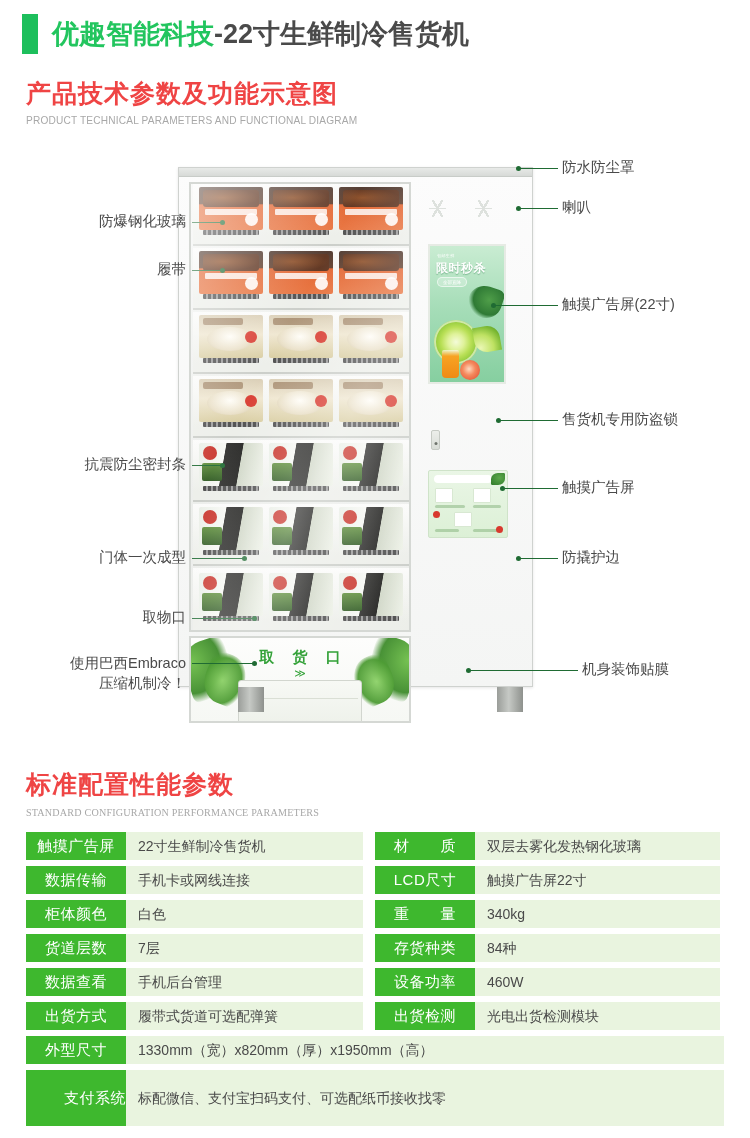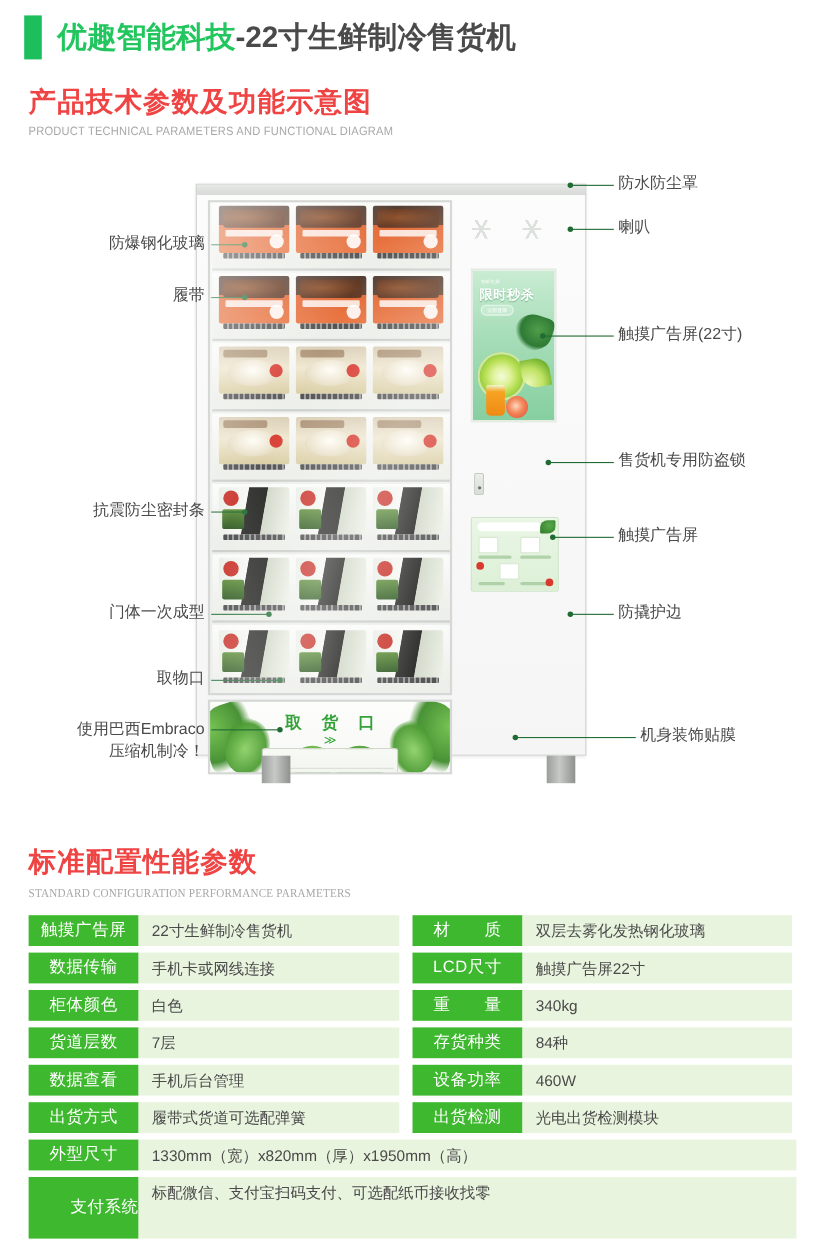--- a/index.html
+++ b/index.html
@@ -129,21 +129,21 @@
   .belt{
     position:absolute;left:4px;bottom:2px;width:56px;height:5px;
     background:repeating-linear-gradient(90deg,#4a4a4a 0 3px,#9a9a9a 3px 5px);
     border-radius:1px;
   }
   .prod-wrap{position:relative;width:64px;height:50px;}
   .prod-wrap .prod{position:absolute;left:0;top:0;}
 
   
   .front-panel{
-    position:absolute;left:10px;top:468px;width:222px;height:68px;
+    position:absolute;left:10px;top:468px;width:222px;height:87px;
     background:linear-gradient(180deg,#fdfdfc,#f6f8f4);
     border:2px solid #d5d8d4;box-sizing:border-box;overflow:hidden;
   }
   .leaf{position:absolute;opacity:.95;}
   .leaf.l1{left:-6px;top:2px;width:46px;height:58px;
     background:radial-gradient(ellipse at 20% 30%,#6fbf4a 0%,#3f8c2c 55%,rgba(63,140,44,0) 72%);
     transform:rotate(-18deg);border-radius:50% 12% 50% 12%;}
   .leaf.l2{left:14px;top:16px;width:40px;height:50px;
     background:radial-gradient(ellipse at 45% 55%,#8fd36a 0%,#4e9c35 60%,rgba(78,156,53,0) 75%);
     transform:rotate(22deg);border-radius:14% 52% 14% 52%;}
@@ -306,21 +306,21 @@
   }
   .val{
     flex:1 1 auto;background:#E9F4DF;color:#4a4a4a;
     font-size:14px;line-height:28px;height:28px;
     padding-left:12px;box-sizing:border-box;
     overflow:hidden;text-overflow:ellipsis;white-space:nowrap;
   }
   .srow.full .half{width:698px;padding-right:0;}
   .srow.pay .lbl{height:56px;line-height:56px;text-align:right;}
   .srow.pay .val{
-    height:56px;line-height:26px;padding-top:3px;white-space:normal;font-family:Liberation Serif, serif;
+    height:56px;line-height:26px;padding-top:15px;white-space:normal;
   }
   .srow.pay .val .l2{display:block;}
 </style>
 </head>
 <body>
 
 <div class="page">
 
   <div class="brand-bar">
     <div class="brand-mark"></div>

